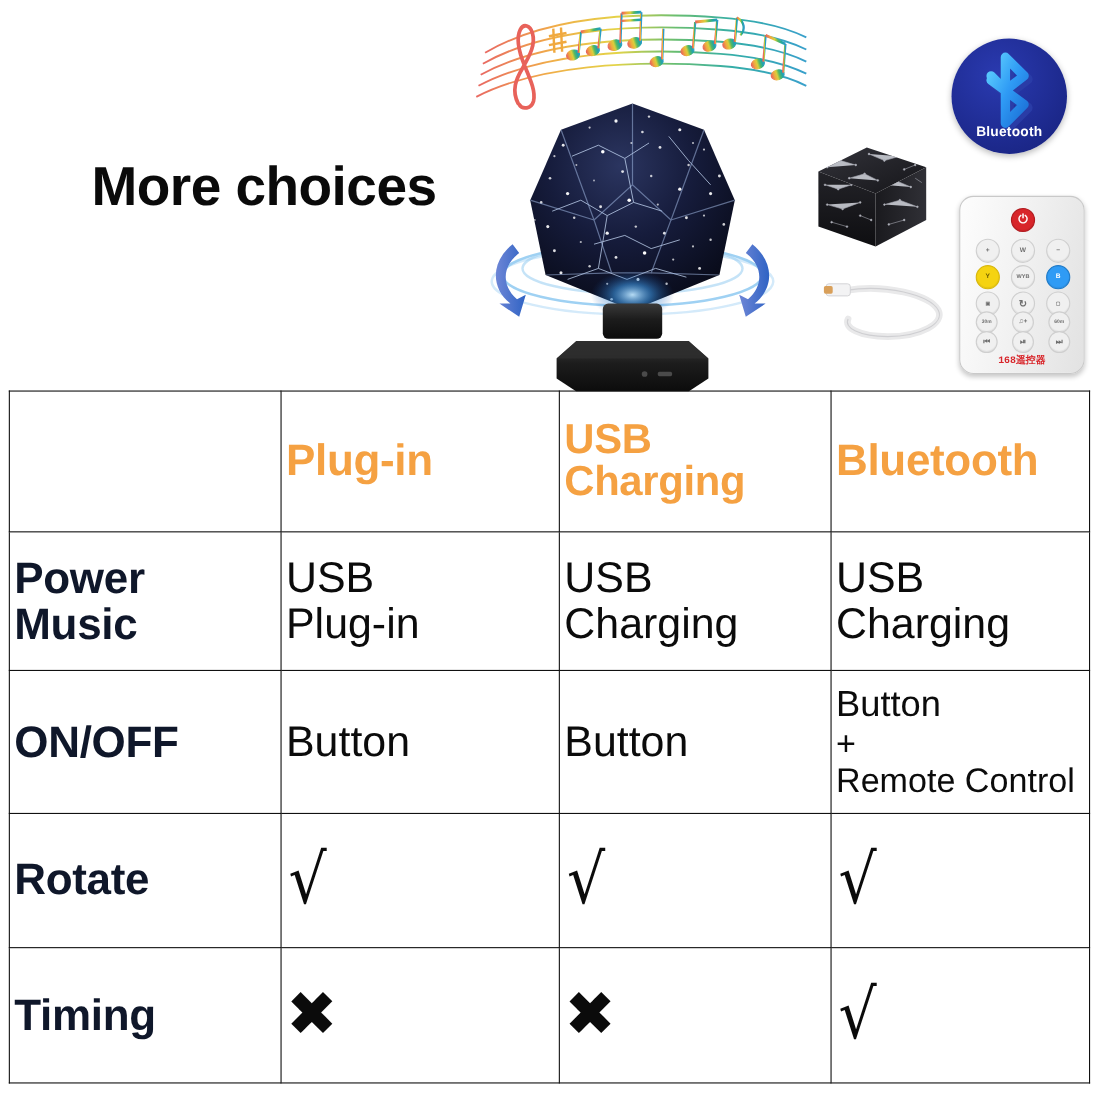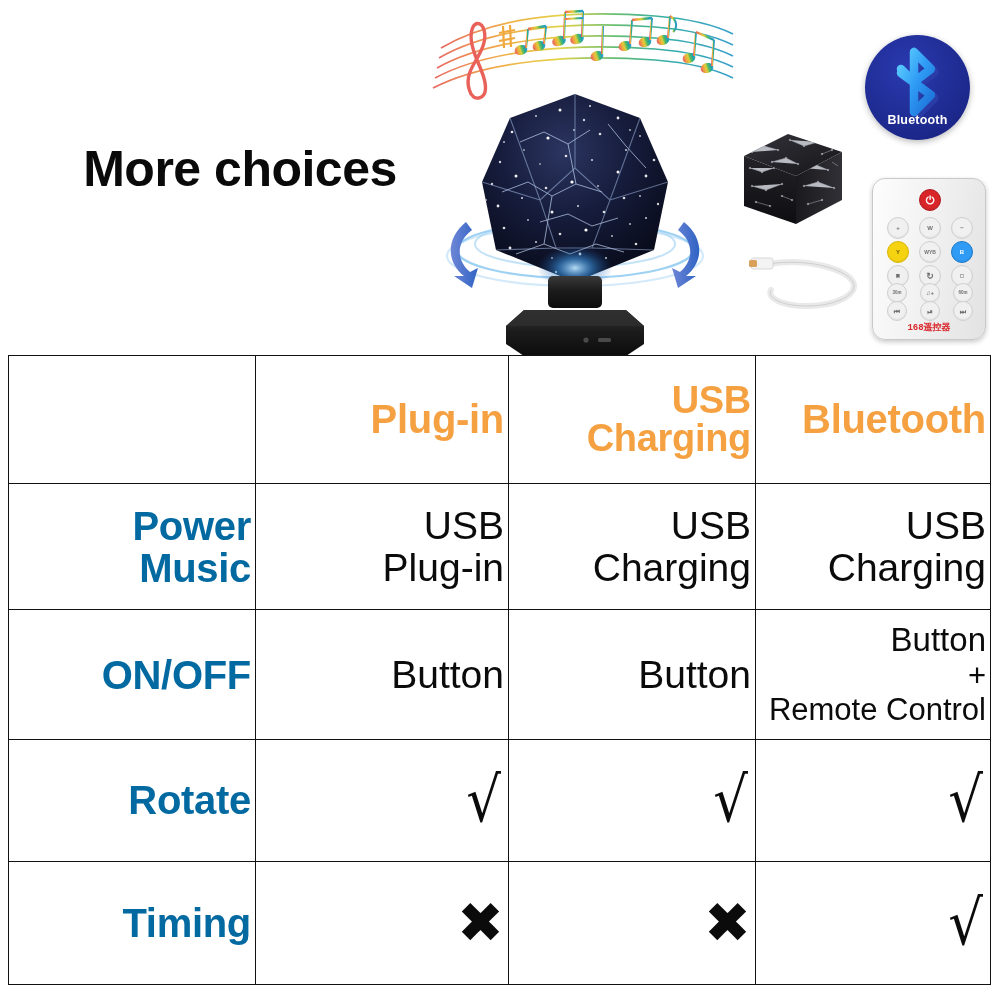--- a/index.html
+++ b/index.html
@@ -123,21 +123,21 @@
   
   #cmp-table {
     position: absolute;
     left: 8px; top: 355px;
     width: 982px; height: 630px;
     border-collapse: collapse;
     table-layout: fixed;
   }
   #cmp-table td {
     border: 1.6px solid #111111;
-    text-align: right;
+    text-align: left;
     vertical-align: middle;
     padding: 2px 4px;
     background: #ffffff;
   }
   .col-label  { width: 247px; }
   .col-a      { width: 253px; }
   .col-b      { width: 247px; }
   .col-c      { width: 235px; }
 
   .r-head { height: 108px; }
@@ -150,21 +150,21 @@
   .hdr-txt {
     color: #F5A142;
     font-weight: bold;
     font-size: 40px;
     line-height: 1.02;
     letter-spacing: -0.3px;
   }
   .hdr-txt.two-line { font-size: 38px; }
 
   .rowlabel {
-    color: #0369a1;
+    color: #0f172a;
     font-weight: bold;
     font-size: 40px;
     line-height: 1.05;
     letter-spacing: -0.3px;
   }
 
   .cellval {
     color: #0b0b0b;
     font-size: 39px;
     line-height: 1.06;

